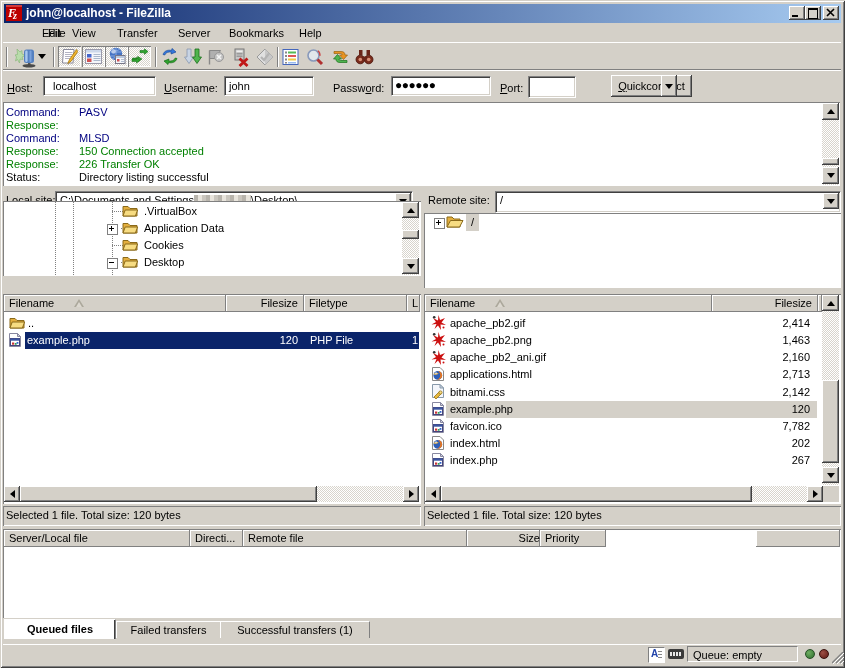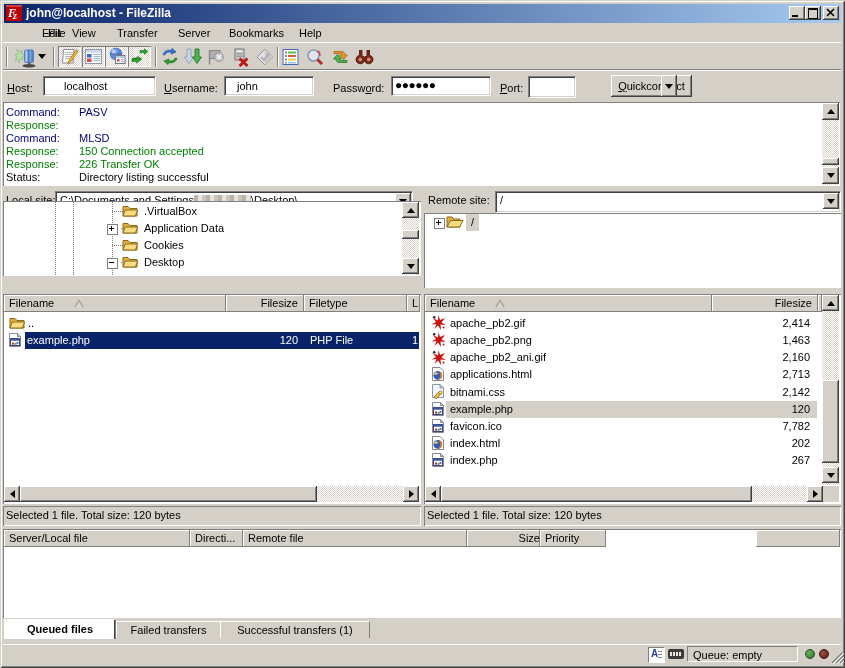--- a/index.html
+++ b/index.html
@@ -189,23 +189,23 @@
     <circle cx="5.3" cy="11.5" r="4.3" fill="#7a2c1c" stroke="#451008" stroke-width="0.8"></circle>
     <circle cx="13.7" cy="11.5" r="4.3" fill="#7a2c1c" stroke="#451008" stroke-width="0.8"></circle>
     <rect x="7" y="8.5" width="5" height="4" fill="#6a2418"></rect>
     <circle cx="5.3" cy="11.5" r="1.8" fill="#d89078"></circle>
     <circle cx="13.7" cy="11.5" r="1.8" fill="#d89078"></circle>
   </svg>
 </div>
 
 <div id="qcbar" class="abs" style="left:3px;top:69px;width:838px;height:31px;border-top:1px solid #808080;box-shadow:inset 0 1px 0 #fff;">
   <div class="abs" style="left:4px;top:12px;"><span class="u">H</span>ost:</div>
-  <div class="abs sunken2 white" style="left:40px;top:6px;width:113px;height:20px;line-height:18px;padding-left:20px;box-sizing:border-box;">localhost</div>
+  <div class="abs sunken2 white" style="left:40px;top:6px;width:113px;height:20px;line-height:18px;padding-left:9px;box-sizing:border-box;">localhost</div>
   <div class="abs" style="left:161px;top:12px;"><span class="u">U</span>sername:</div>
-  <div class="abs sunken2 white" style="left:221px;top:6px;width:90px;height:20px;line-height:18px;padding-left:12px;box-sizing:border-box;">john</div>
+  <div class="abs sunken2 white" style="left:221px;top:6px;width:90px;height:20px;line-height:18px;padding-left:4px;box-sizing:border-box;">john</div>
   <div class="abs" style="left:330px;top:12px;">Passw<span class="u">o</span>rd:</div>
   <div class="abs sunken2 white" style="left:388px;top:6px;width:100px;height:20px;line-height:16px;padding-left:3px;box-sizing:border-box;font-size:12px;letter-spacing:-0.5px;">●●●●●●</div>
   <div class="abs" style="left:497px;top:12px;"><span class="u">P</span>ort:</div>
   <div class="abs sunken2 white" style="left:525px;top:6px;width:46px;height:20px;"></div>
   <div class="abs btn3d" style="left:577px;top:5px;width:81px;height:22px;text-align:center;line-height:22px;margin-left:31px;"><span class="u">Q</span>uickconnect</div>
   <div class="abs btn3d" style="left:658px;top:5px;width:16px;height:22px;">
       <div class="arrow-dn abs" style="left:4px;top:9px;"></div>
     </div>
 </div>
 

